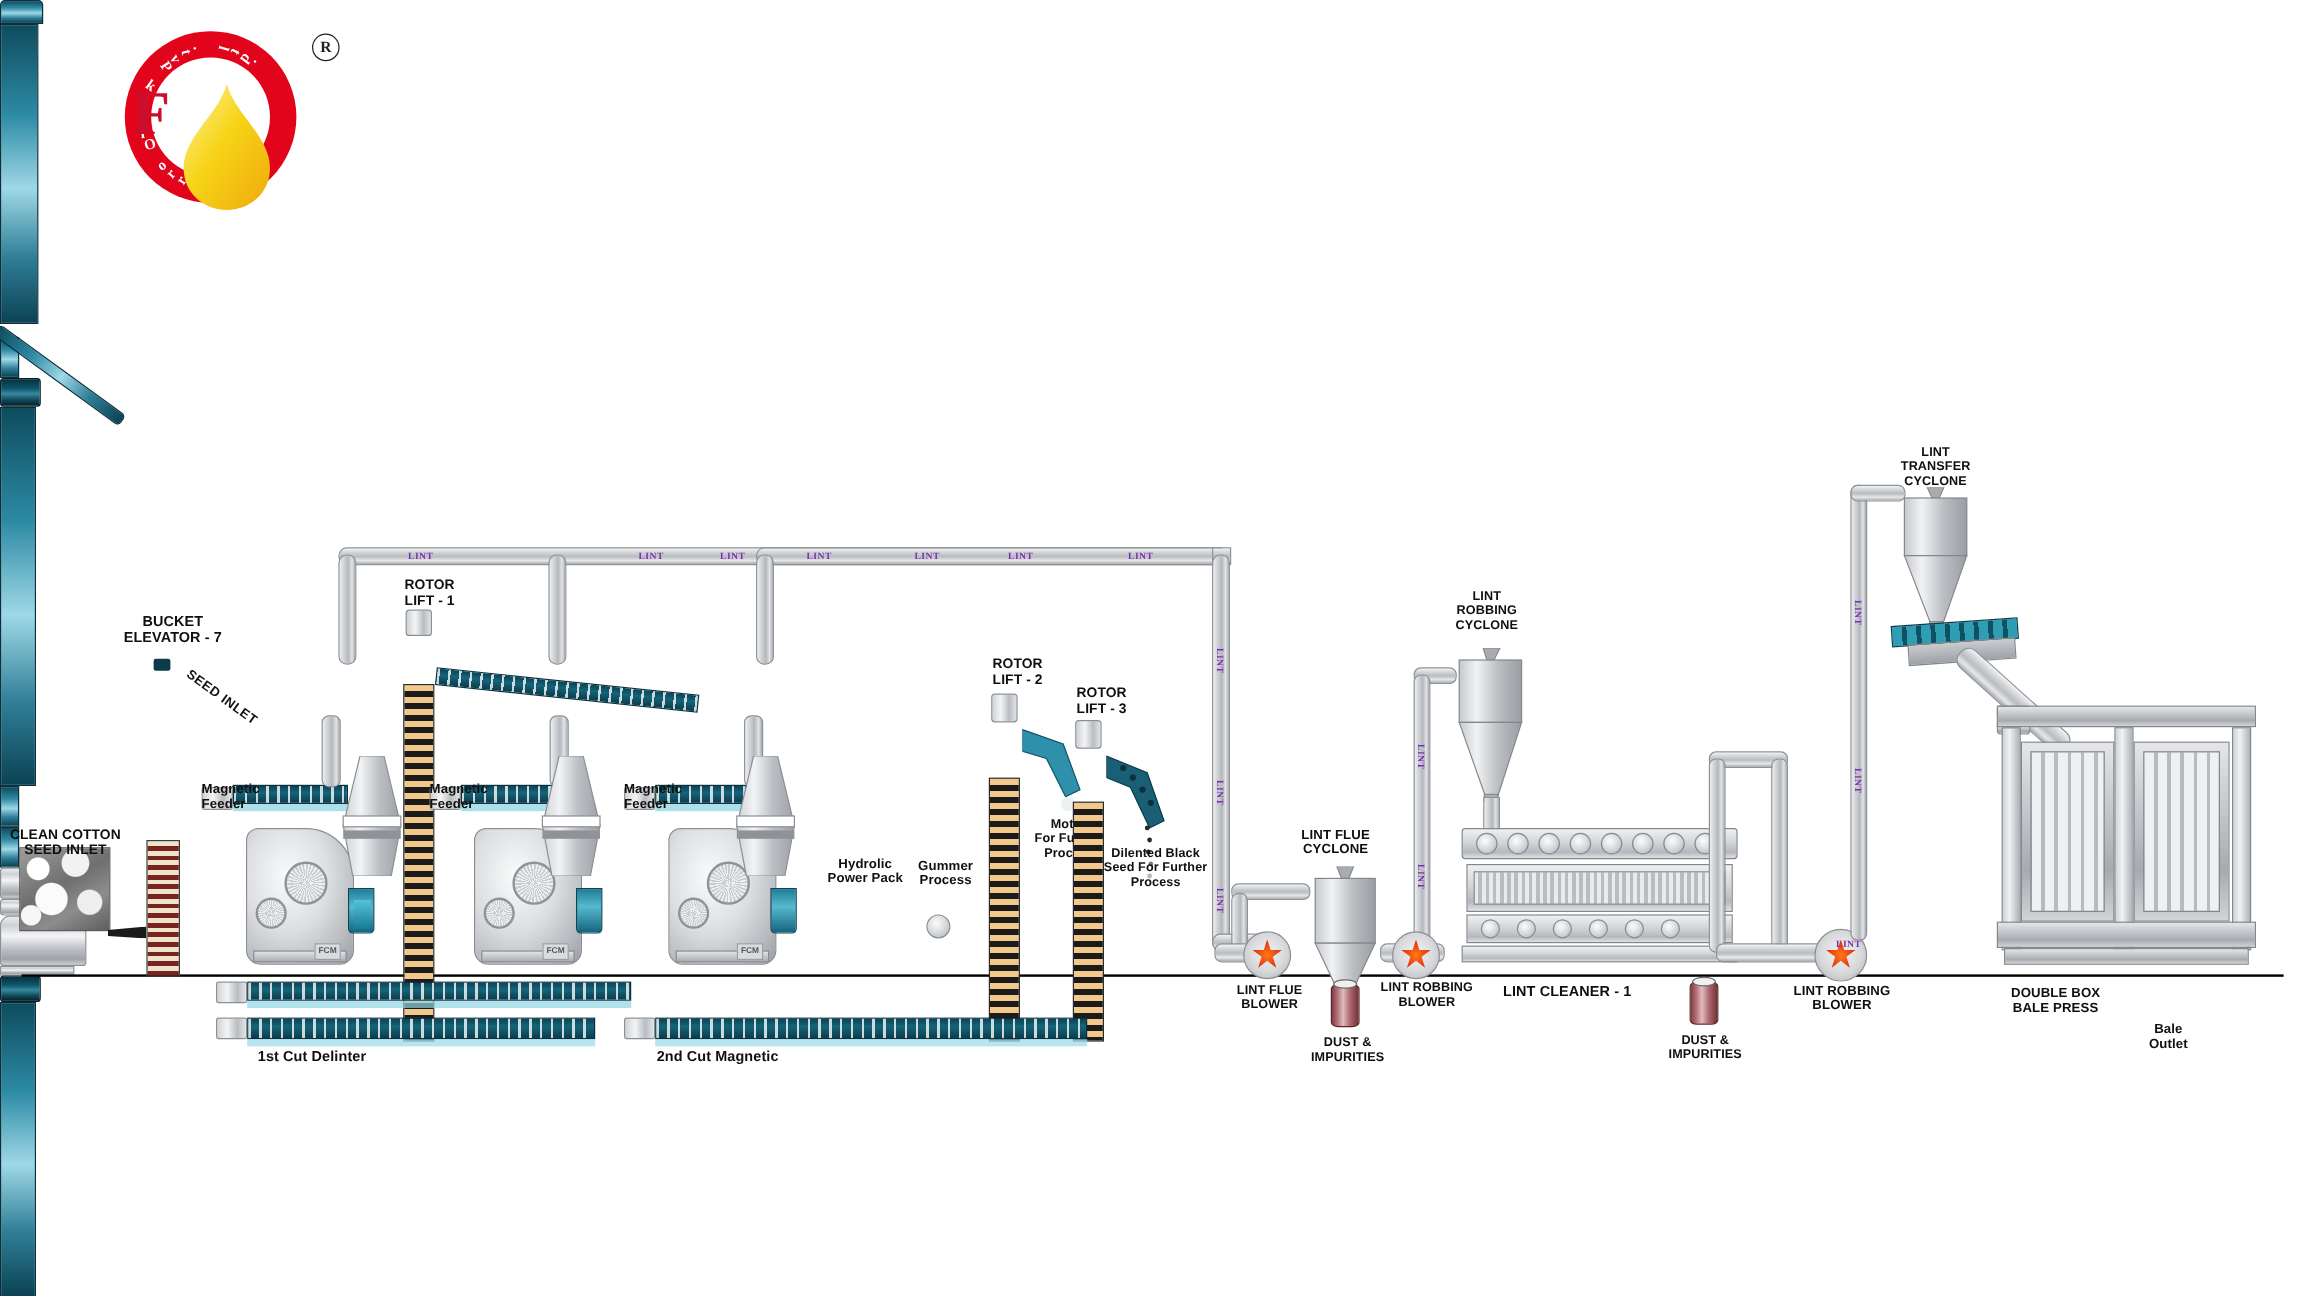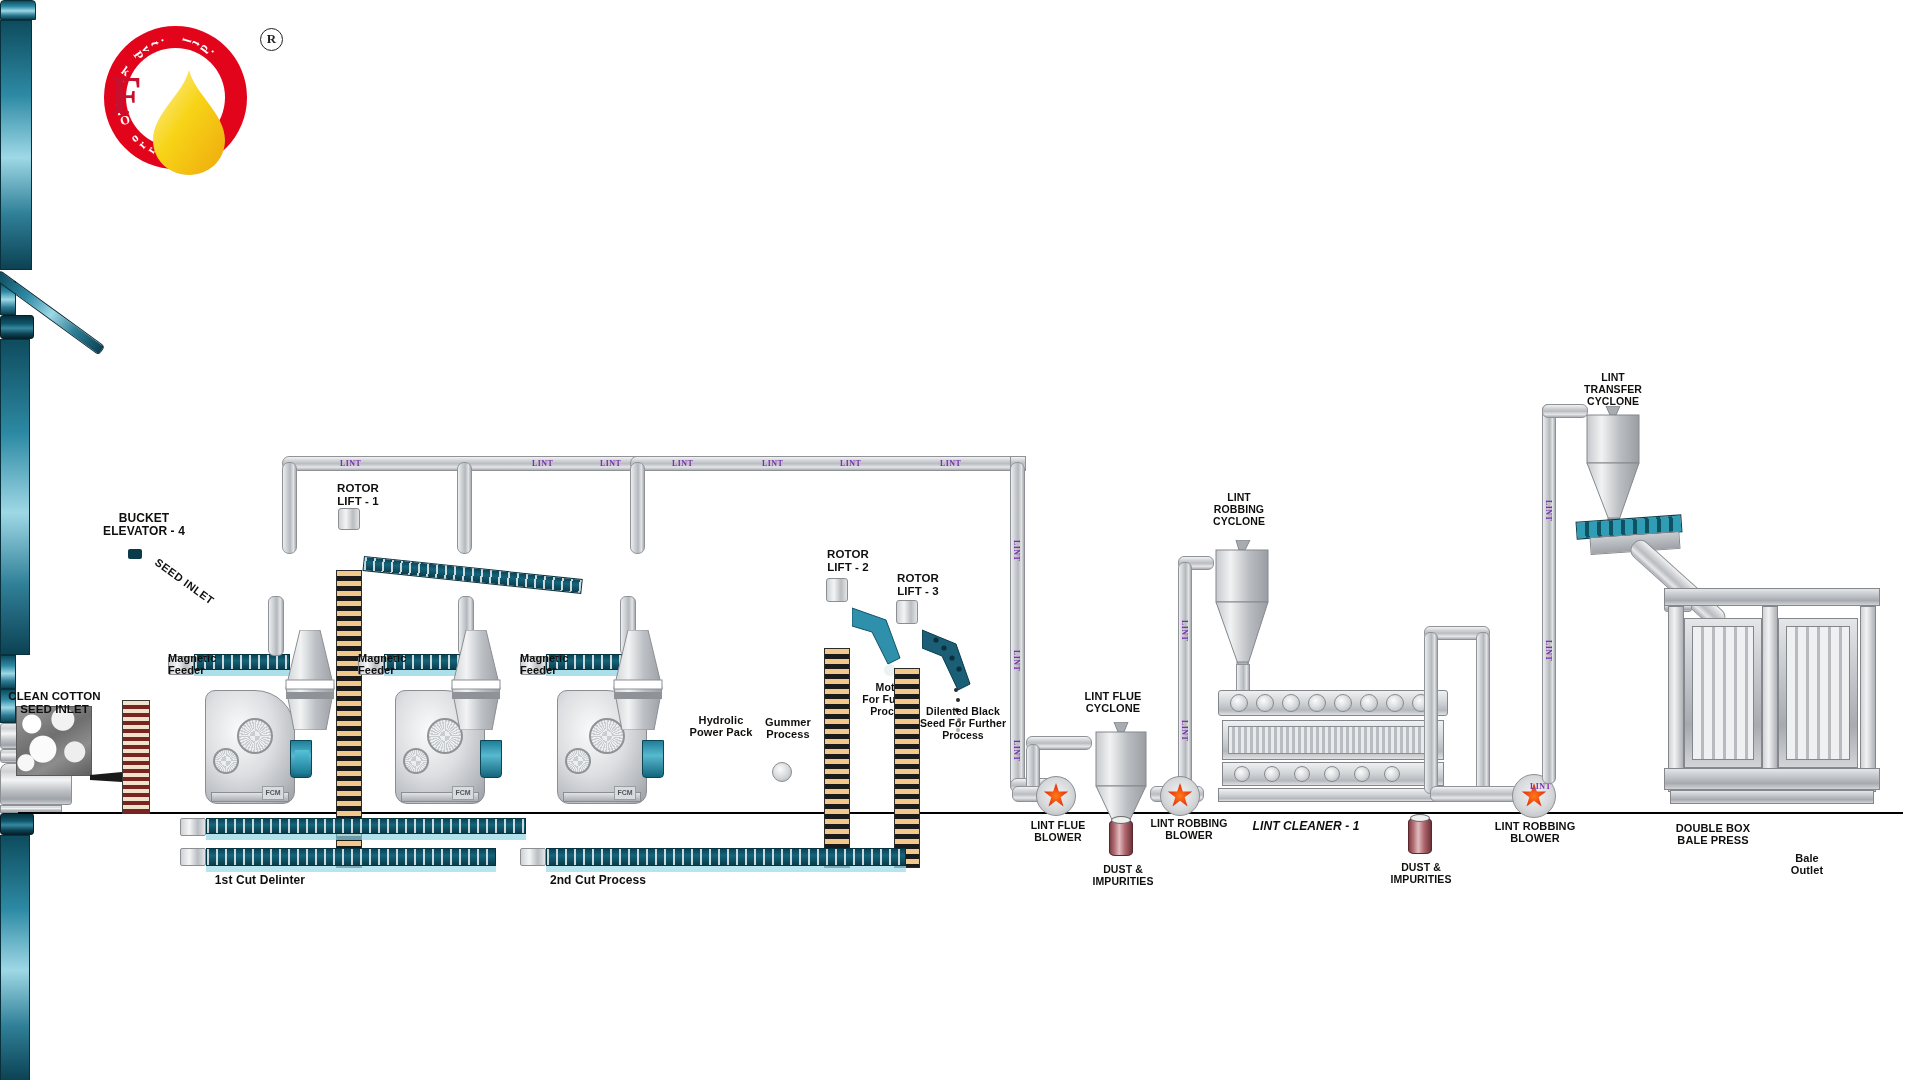--- a/index.html
+++ b/index.html
@@ -192,21 +192,21 @@
   <div class="lintword vert" style="left:1021px;top:650px;">LINT</div>
   <div class="lintword vert" style="left:1021px;top:740px;">LINT</div>
 
   <div class="cottonimg" style="left:16px;top:706px;width:76px;height:70px;"></div>
   <div class="lbl" style="left:2px;top:690px;width:105px;font-size:11.5px;">CLEAN COTTON
 SEED INLET</div>
 
   <div style="position:absolute;left:90px;top:772px;width:32px;height:10px;background:#1a1a1a;clip-path:polygon(0 3px,100% 0,100% 100%,0 8px);"></div>
 
   <div class="lbl" style="left:80px;top:512px;width:128px;font-size:12px;">BUCKET
-ELEVATOR - 4</div>
+ELEVATOR - 7</div>
   <div class="tealv" style="left:118px;top:546px;width:36px;height:20px;border-radius:4px 4px 0 0;"></div>
   <div style="position:absolute;left:128px;top:549px;width:14px;height:10px;background:#0a3b49;border-radius:2px;"></div>
   <div class="tealv" style="left:120px;top:566px;width:32px;height:250px;"></div>
   <div class="ladder2" style="left:122px;top:700px;width:28px;height:114px;"></div>
 
   <div class="teal" style="left:150px;top:566px;width:130px;height:11px;transform:rotate(36deg);transform-origin:left top;border-radius:4px;"></div>
   <div class="seedinlet" style="left:160px;top:556px;transform:rotate(36deg);">SEED INLET</div>
 
   <div class="motor" style="left:168px;top:656px;width:26px;height:19px;"></div>
   <div class="conv" style="left:194px;top:654px;width:96px;height:16px;">
@@ -383,21 +383,21 @@
     </div>
   <div style="position:absolute;left:206px;top:866px;width:290px;height:6px;background:#9fdcea;opacity:.75;"></div>
 
   <div class="lbl" style="left:180px;top:874px;width:160px;font-size:12px;">1st Cut Delinter</div>
 
   <div class="motor" style="left:520px;top:848px;width:26px;height:18px;"></div>
   <div class="conv" style="left:546px;top:848px;width:360px;height:18px;">
       <div class="chev"></div>
     </div>
   <div style="position:absolute;left:546px;top:866px;width:360px;height:6px;background:#9fdcea;opacity:.75;"></div>
-  <div class="lbl" style="left:508px;top:874px;width:180px;font-size:12px;">2nd Cut Process</div>
+  <div class="lbl" style="left:508px;top:874px;width:180px;font-size:12px;">2nd Cut Magnetic</div>
 
   <div class="lbl" style="left:1068px;top:690px;width:90px;font-size:11px;">LINT FLUE
 CYCLONE</div>
   <div style="position:absolute;left:1090px;top:722px;">
     <svg width="62" height="110" viewBox="0 0 62 110">
       <defs>
           <linearGradient id="cg1" x1="0" y1="0" x2="1" y2="0">
         <stop offset="0%" stop-color="#c6c9cd"></stop>
             <stop offset="28%" stop-color="#f1f2f3"></stop>
         <stop offset="64%" stop-color="#b9bcc0"></stop>
@@ -467,21 +467,21 @@
         background:repeating-linear-gradient(90deg,#e8eaec 0 3px,#b9bcc0 3px 6px);border:1px solid #8a8e93;box-sizing:border-box;"></div>
     <div class="cleanerbox" style="left:4px;top:72px;width:222px;height:24px;"></div>
     <div class="roller" style="left:16px;top:76px;width:16px;height:16px;"></div>
     <div class="roller" style="left:46px;top:76px;width:16px;height:16px;"></div>
     <div class="roller" style="left:76px;top:76px;width:16px;height:16px;"></div>
     <div class="roller" style="left:106px;top:76px;width:16px;height:16px;"></div>
     <div class="roller" style="left:136px;top:76px;width:16px;height:16px;"></div>
     <div class="roller" style="left:166px;top:76px;width:16px;height:16px;"></div>
     <div class="cleanerbox" style="left:0;top:98px;width:230px;height:14px;"></div>
   </div>
-  <div class="lbl" style="left:1226px;top:820px;width:160px;font-size:12px;font-style:italic;">LINT CLEANER - 1</div>
+  <div class="lbl" style="left:1226px;top:820px;width:160px;font-size:12px;">LINT CLEANER - 1</div>
 
   <div class="drum" style="left:1408px;top:818px;width:24px;height:36px;"></div>
   <div style="position:absolute;left:1410px;top:814px;width:20px;height:8px;border-radius:50%;background:#f0f0f0;border:1px solid #6b6b6b;box-sizing:border-box;"></div>
   <div class="lbl" style="left:1382px;top:862px;width:78px;font-size:10.5px;">DUST &amp;
 IMPURITIES</div>
 
   <div class="duct" style="left:1424px;top:626px;width:66px;height:14px;border-radius:6px;"></div>
   <div class="ductv" style="left:1424px;top:632px;width:14px;height:162px;border-radius:6px;"></div>
   <div class="ductv" style="left:1476px;top:632px;width:14px;height:162px;border-radius:6px;"></div>
   <div class="duct" style="left:1430px;top:786px;width:120px;height:16px;border-radius:6px;"></div>

